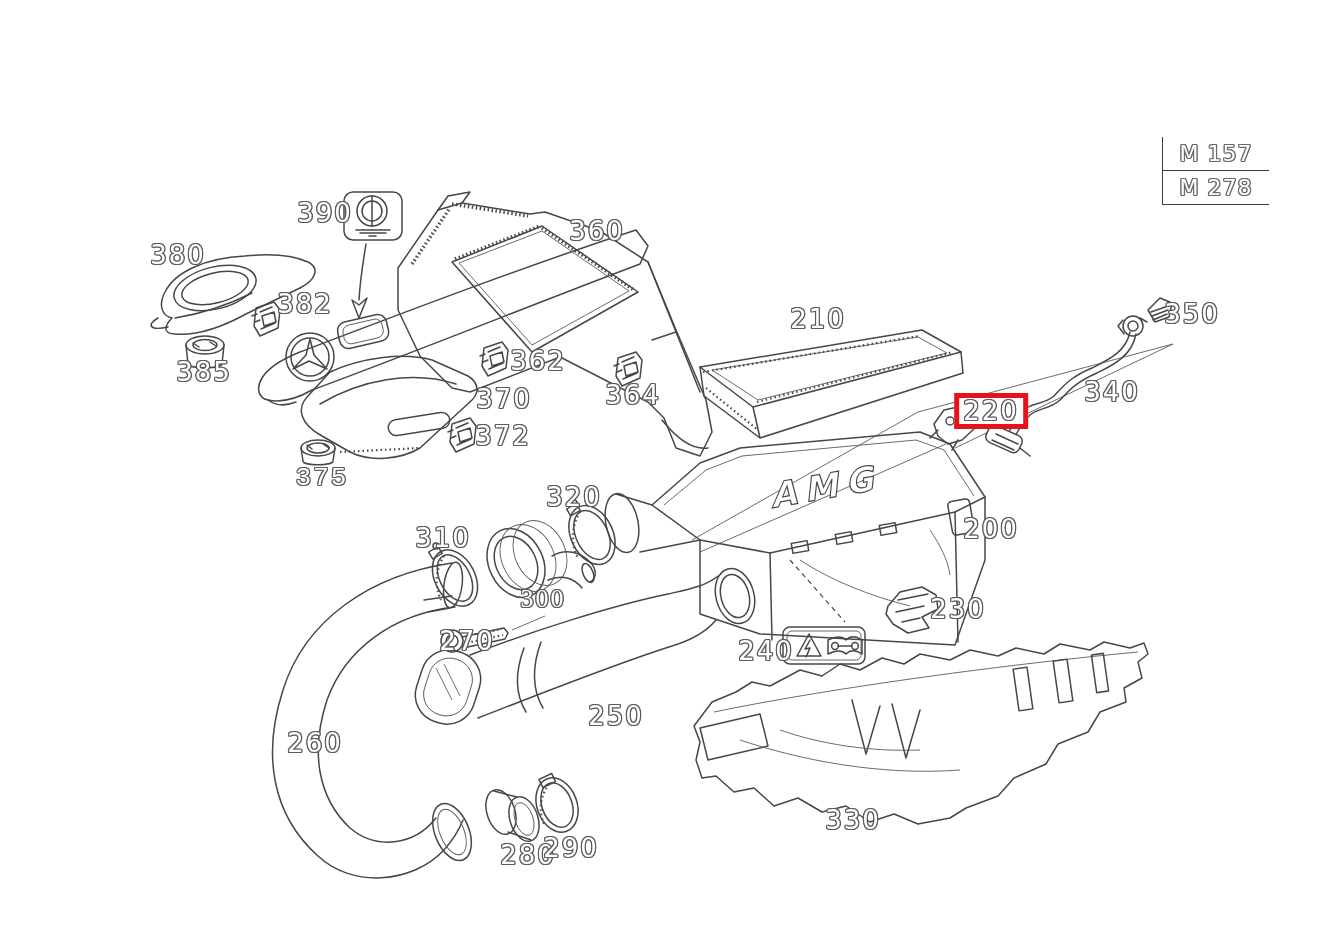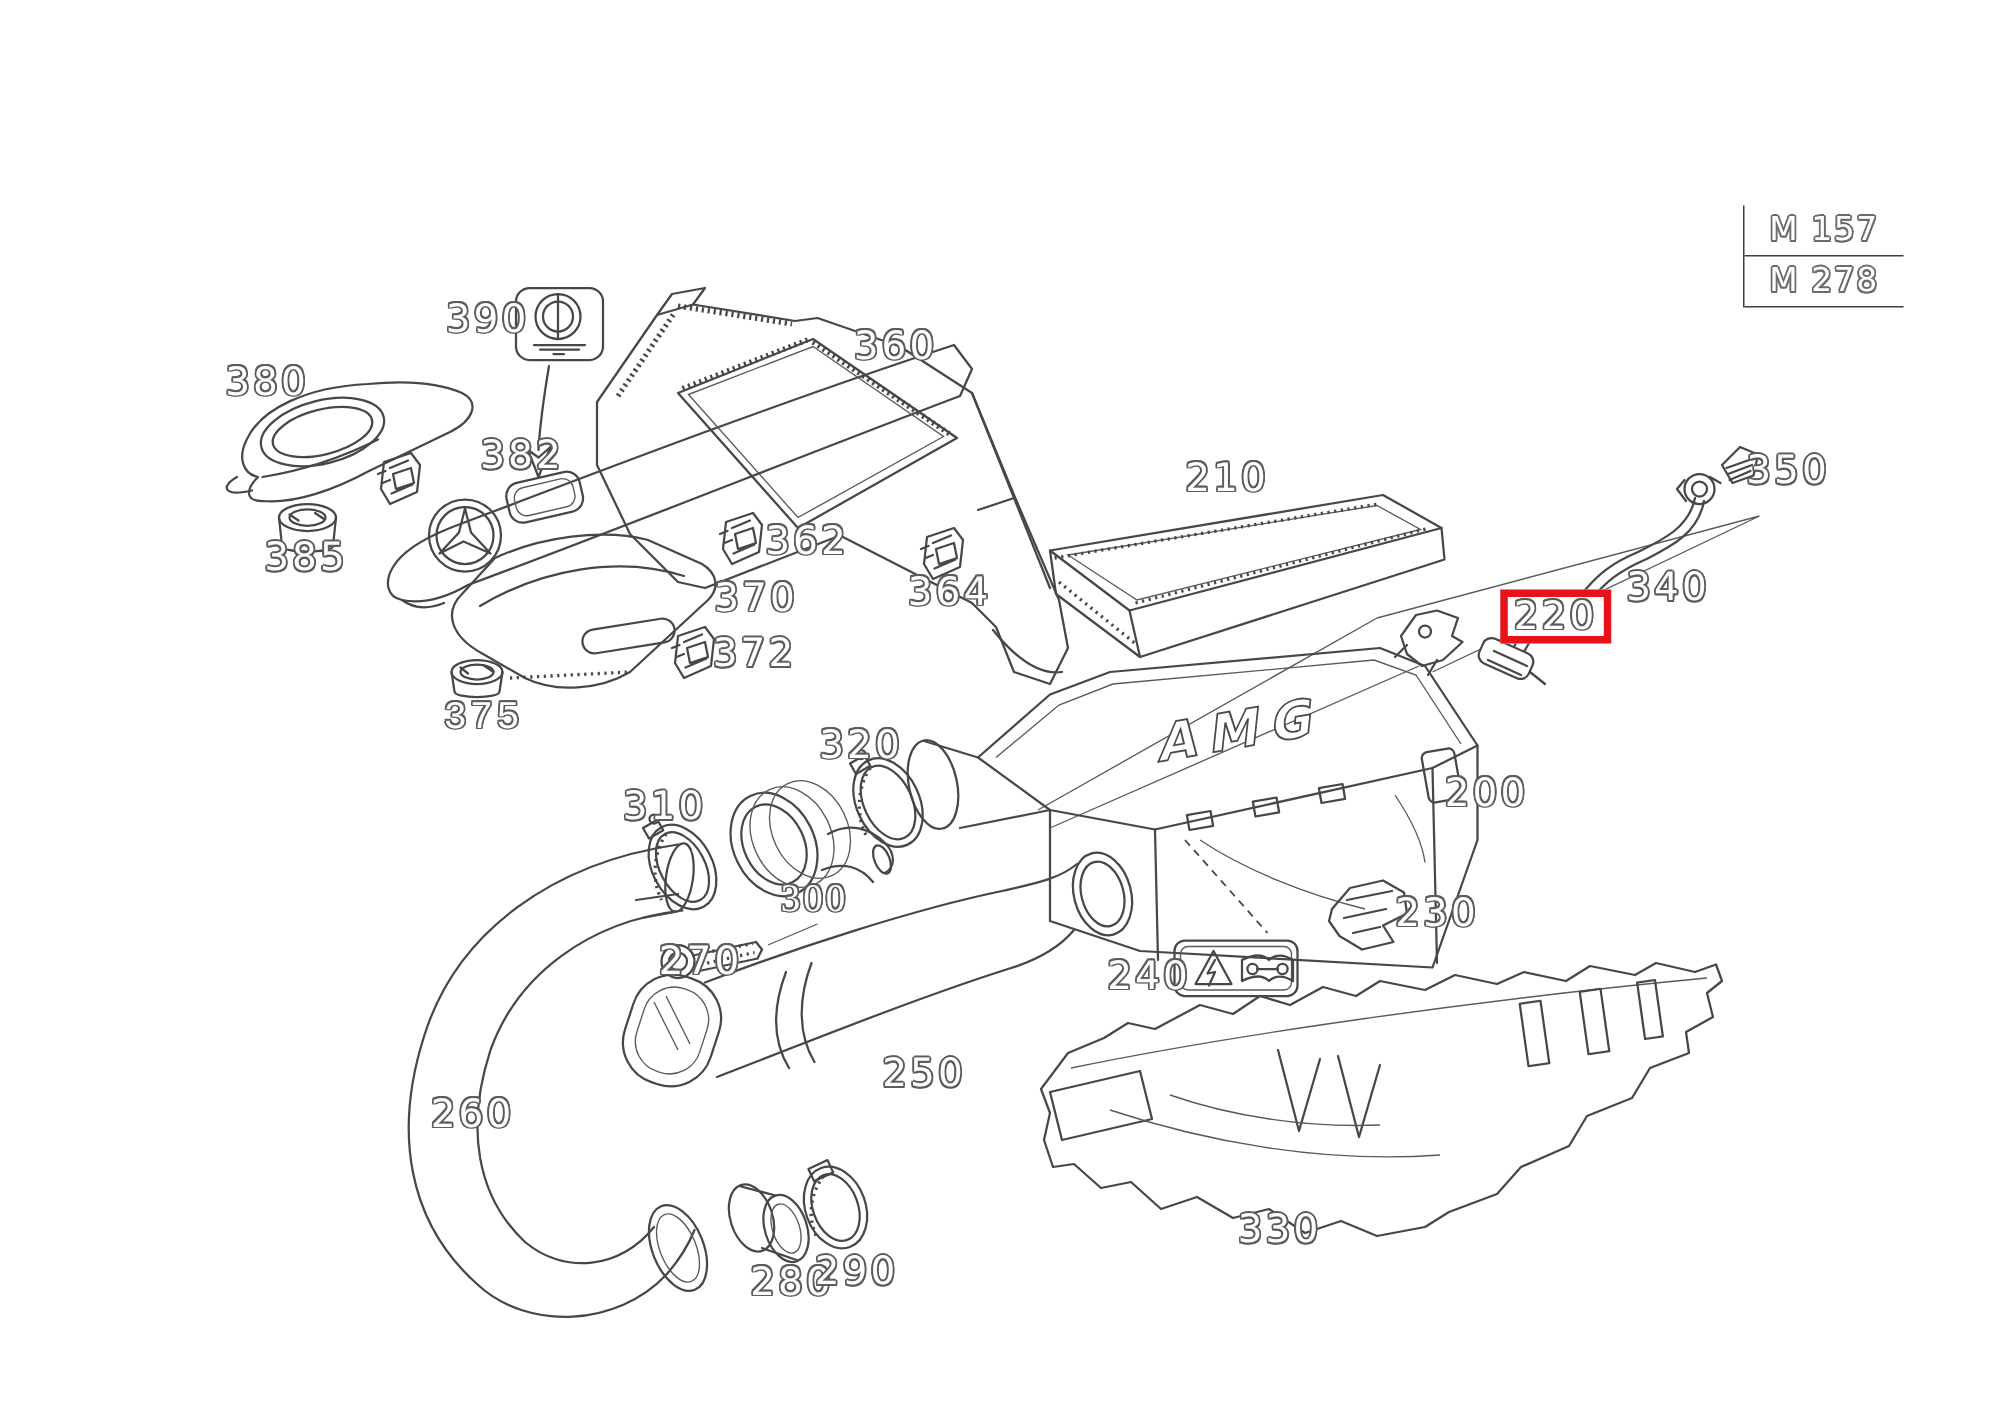--- a/index.html
+++ b/index.html
@@ -258,39 +258,39 @@
   <div class="row">M 278</div>
 </div>
 
 <svg width="1326" height="937" viewBox="0 0 1326 937" style="pointer-events:none">
   <text transform="translate(772,508) rotate(-10) skewX(-16)" font-family="DejaVu Sans, sans-serif" font-size="34" font-weight="bold" letter-spacing="8" fill="#ffffff" stroke="#4a4a4a" stroke-width="1.2">AMG</text>
 </svg>
 
 <div id="labels">
       <div class="part-label" style="left: 991px; top: 529px;">200</div>
       <div class="part-label" style="left: 818px; top: 319px;">210</div>
-      <div class="part-label highlighted" style="left: 1037px; top: 411px; border-color: rgb(232, 18, 26); text-align: center;">220</div>
+      <div class="part-label highlighted" style="left: 991px; top: 411px; border-color: rgb(232, 18, 26); text-align: center;">220</div>
       <div class="part-label" style="left: 958px; top: 609px;">230</div>
       <div class="part-label" style="left: 766px; top: 651px;">240</div>
       <div class="part-label" style="left: 616px; top: 716px;">250</div>
       <div class="part-label" style="left: 315px; top: 743px;">260</div>
       <div class="part-label" style="left: 467px; top: 641px;">270</div>
       <div class="part-label" style="left: 528px; top: 855px;">280</div>
       <div class="part-label" style="left: 571px; top: 848px;">290</div>
       <div class="part-label" style="left: 543px; top: 599px; font-family: Liberation Serif, serif;">300</div>
       <div class="part-label" style="left: 443px; top: 538px;">310</div>
       <div class="part-label" style="left: 574px; top: 497px;">320</div>
       <div class="part-label" style="left: 853px; top: 820px;">330</div>
       <div class="part-label" style="left: 1112px; top: 392px;">340</div>
       <div class="part-label" style="left: 1192px; top: 314px;">350</div>
       <div class="part-label" style="left: 597px; top: 231px;">360</div>
       <div class="part-label" style="left: 538px; top: 361px;">362</div>
       <div class="part-label" style="left: 633px; top: 395px;">364</div>
       <div class="part-label" style="left: 504px; top: 399px;">370</div>
       <div class="part-label" style="left: 503px; top: 436px;">372</div>
       <div class="part-label" style="left: 322px; top: 478px; font-family: Liberation Mono, monospace;">375</div>
       <div class="part-label" style="left: 178px; top: 255px;">380</div>
-      <div class="part-label" style="left: 305px; top: 304px; margin-left: 43px;">382</div>
+      <div class="part-label" style="left: 305px; top: 304px;">382</div>
       <div class="part-label" style="left: 204px; top: 372px;">385</div>
       <div class="part-label" style="left: 325px; top: 213px;">390</div>
     </div>
 
 </div>
 
 </body></html>

